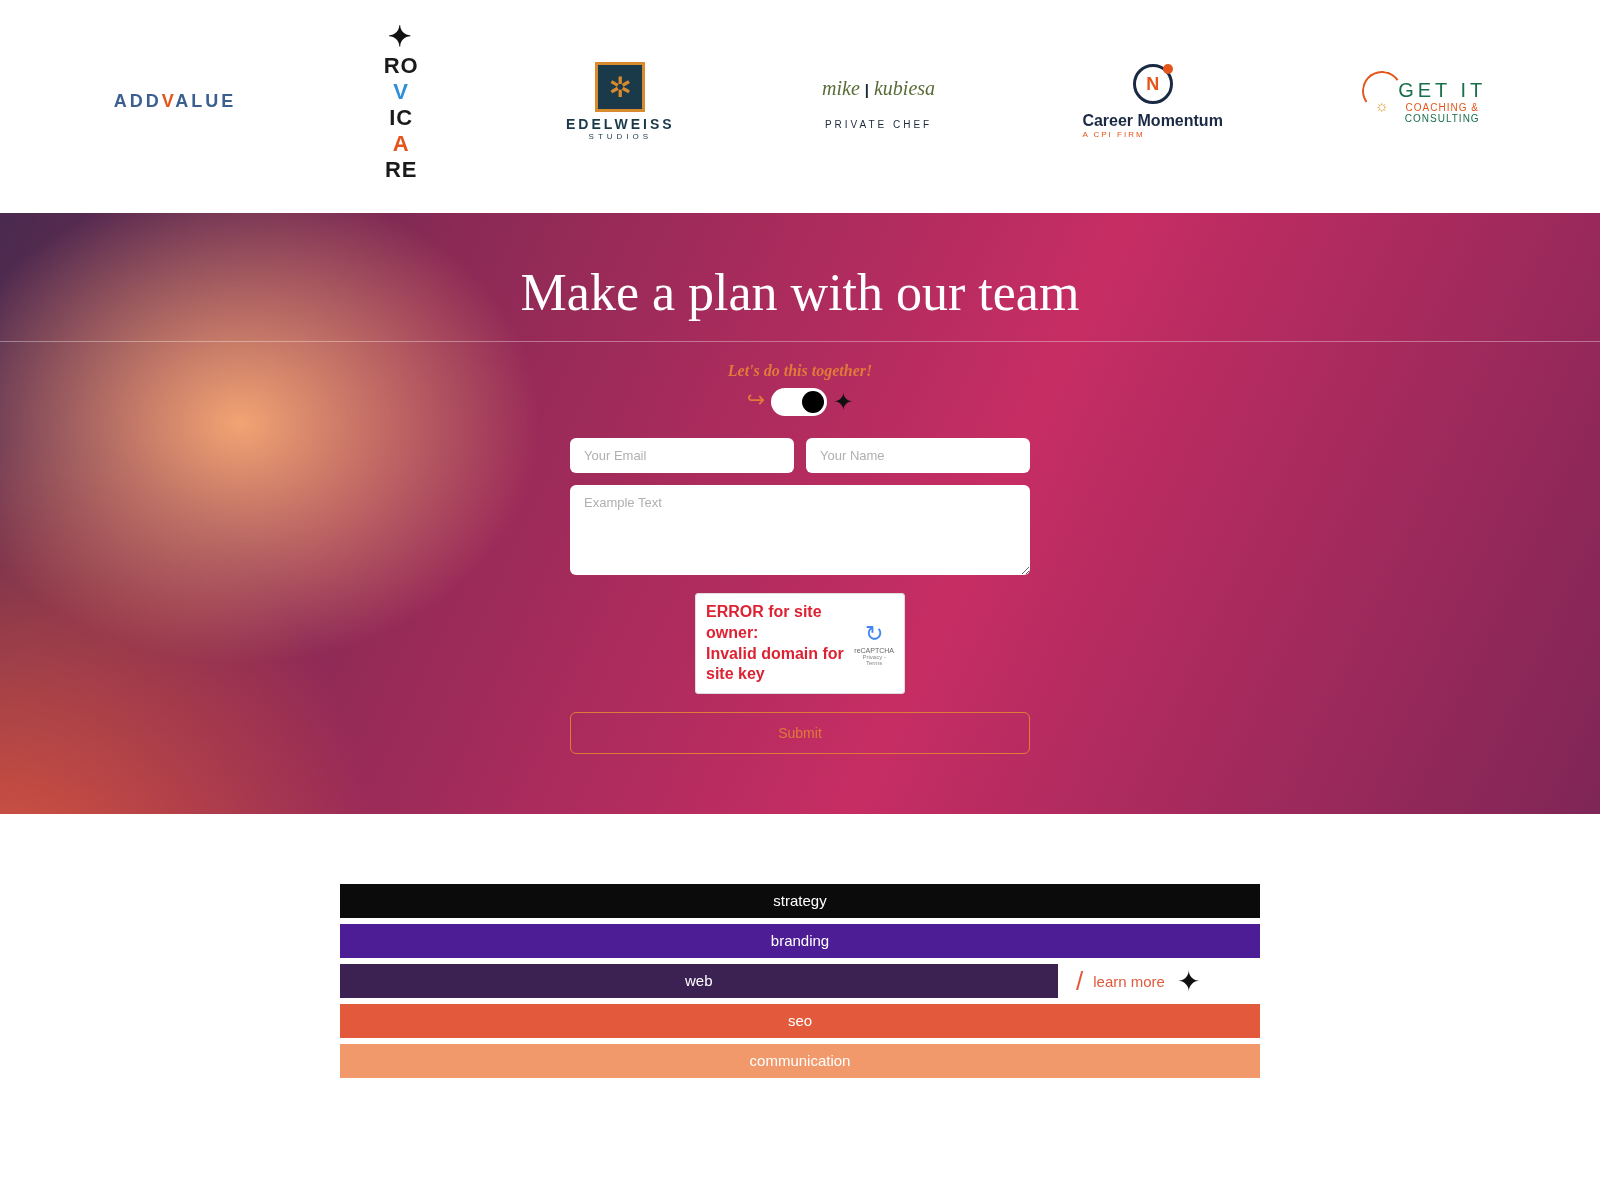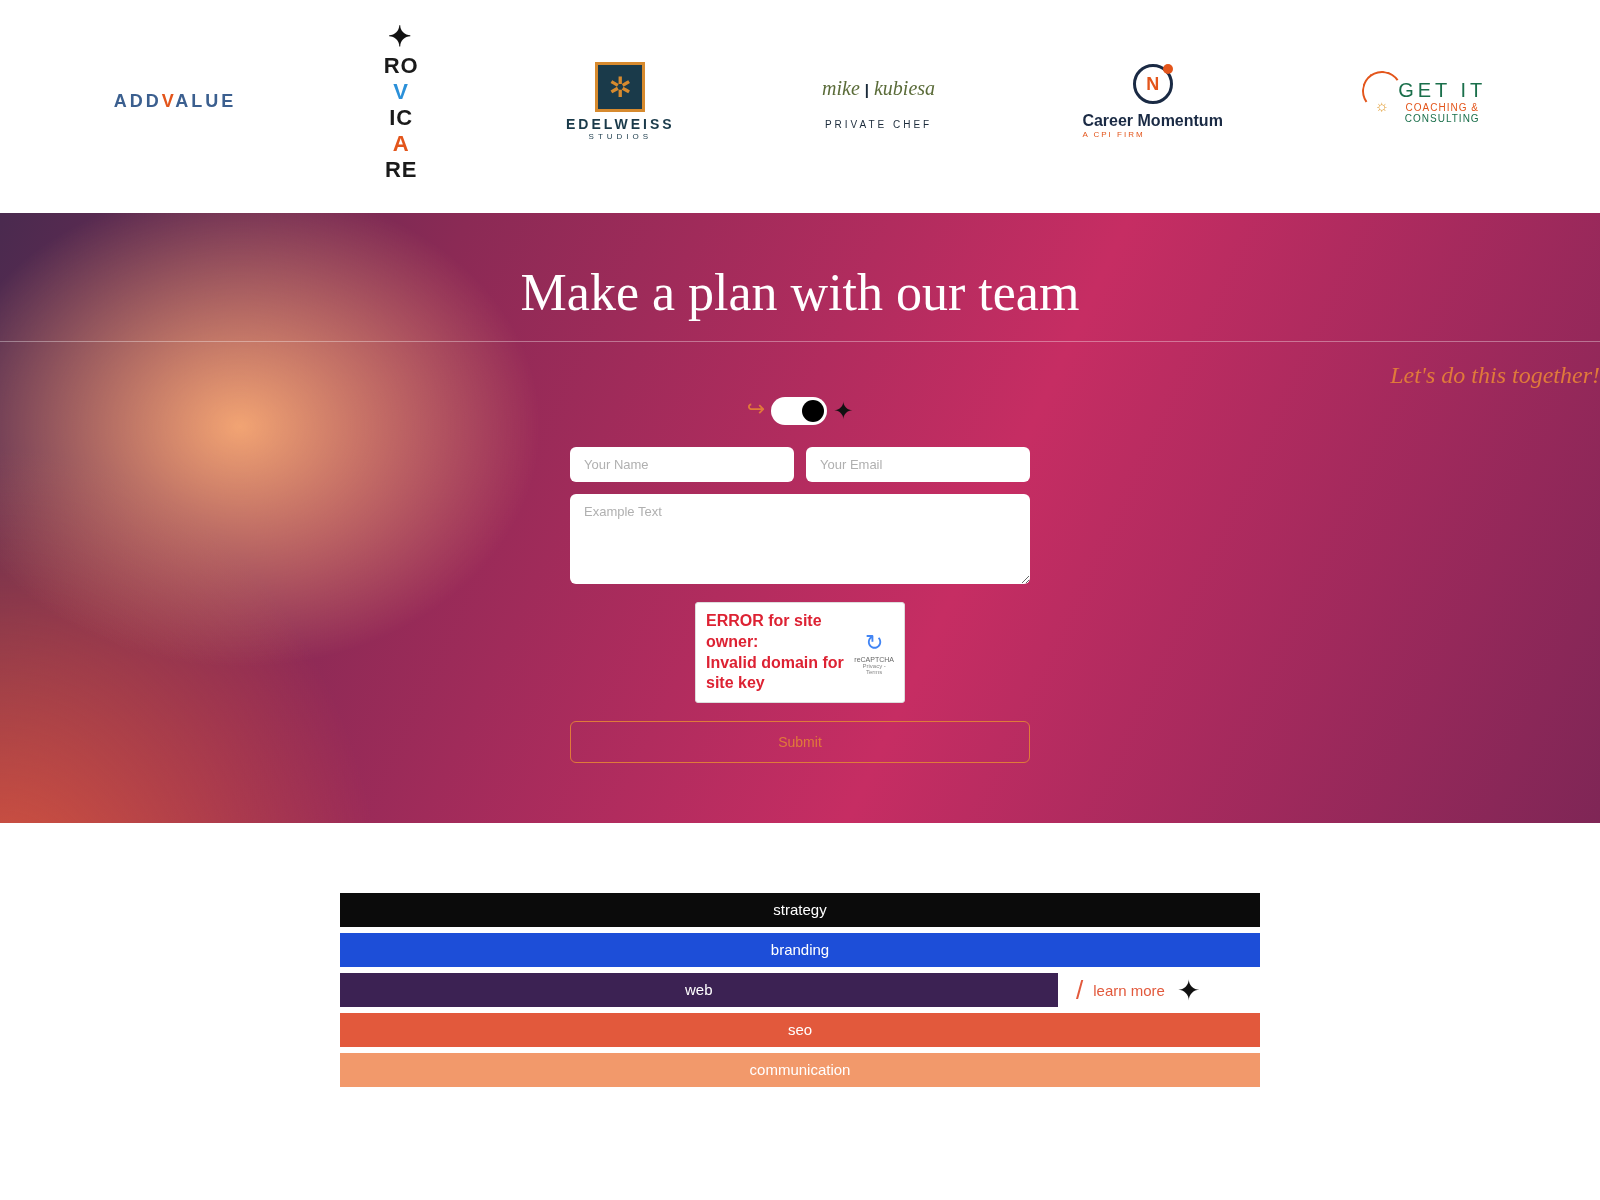--- a/index.html
+++ b/index.html
@@ -44,21 +44,21 @@
   }
   .hero::after {
     content:"";
     position:absolute;
     left:0; right:0;
     top:128px;
     height:1px;
     background:rgba(255,255,255,0.35);
   }
   .hero h2 { color:#fff; font-size:52px; font-weight:400; text-align:center; font-family:Georgia,serif; margin-bottom:40px; }
-  .hero .sub { text-align:right; color:#e07a3a; font-size:24px; font-family:Georgia,serif; font-style:italic; margin-bottom:8px; }
+  .hero .sub { text-align:center; color:#e07a3a; font-size:16px; font-family:Georgia,serif; font-style:italic; margin-bottom:8px;font-weight:bold; }
   .toggle-row { display:flex; justify-content:center; align-items:center; gap:6px; margin-bottom:22px; position:relative; }
   .arrow { color:#e07a3a; font-size:22px; position:relative; top:-2px; }
   .toggle { width:56px; height:28px; background:#fff; border-radius:28px; position:relative; cursor:pointer; }
   .toggle::after { content:""; position:absolute; right:3px; top:3px; width:22px; height:22px; background:#000; border-radius:50%; }
   .spark-icon { color:#111; font-size:24px; }
 
   .form { width:460px; margin:0 auto; }
   .row { display:flex; gap:12px; margin-bottom:12px; }
   .row input { flex:1; }
   input, textarea {
@@ -76,21 +76,21 @@
   .recaptcha .rc-terms { font-size:6px; color:#888; }
 
   .submit { width:100%; padding:12px; background:transparent; border:1px solid #e07a3a; color:#e07a3a; border-radius:6px; font-size:14px; cursor:pointer; font-family:Arial,sans-serif; }
 
   
   .services { padding:70px 0 60px; text-align:center; }
   .services h2 { font-size:50px; font-weight:400; font-family:Georgia,serif; margin-bottom:46px; color:#0a0a0a; }
   .bars { width:920px; margin:0 auto 30px; position:relative; }
   .bar { height:34px; line-height:34px; color:#fff; font-family:Arial,sans-serif; font-size:15px; margin-bottom:6px; cursor:pointer; text-align:center; }
   .bar-0 { background:#0b0b0b; }
-  .bar-1 { background:#1d4ed8; }
+  .bar-1 { background:#4c1d95; }
   .bar-2 { background:#3c2253; width:78%; position:relative; }
   .bar-2-row { position:relative; margin-bottom:6px; height:34px; }
   .bar-2-row .bar { margin:0; }
   .learn { position:absolute; left:80%; top:0; height:34px; display:flex; align-items:center; gap:6px; color:#e2593c; font-family:Arial,sans-serif; font-size:15px; cursor:pointer; }
   .learn .slash { font-size:26px; font-weight:300; color:#e2593c; margin-right:4px; }
   .learn .spark { font-size:28px; color:#111; margin-left:6px; }
   .bar-3 { background:#e2593c; }
   .bar-4 { background:#8b2a55; }
   .bar-5 { background:#f2996b; }
 </style>
@@ -133,22 +133,22 @@
   <h2>Make a plan with our team</h2>
   <div class="sub">Let's do this together!</div>
   <div class="toggle-row">
     <span class="arrow">↪</span>
     <div class="toggle"></div>
     <span class="spark-icon">✦</span>
   </div>
 
   <div class="form">
     <div class="row">
+      <input type="email" placeholder="Your Email" style="">
       <input type="text" placeholder="Your Name" style="">
-      <input type="email" placeholder="Your Email" style="">
     </div>
     <textarea placeholder="Example Text" style=""></textarea>
 
     <div class="recaptcha">
       <div class="err">
         <div>ERROR for site owner:</div>
         <div>Invalid domain for site key</div>
       </div>
       <div class="rc">
         <div class="rc-icon">↻</div>

